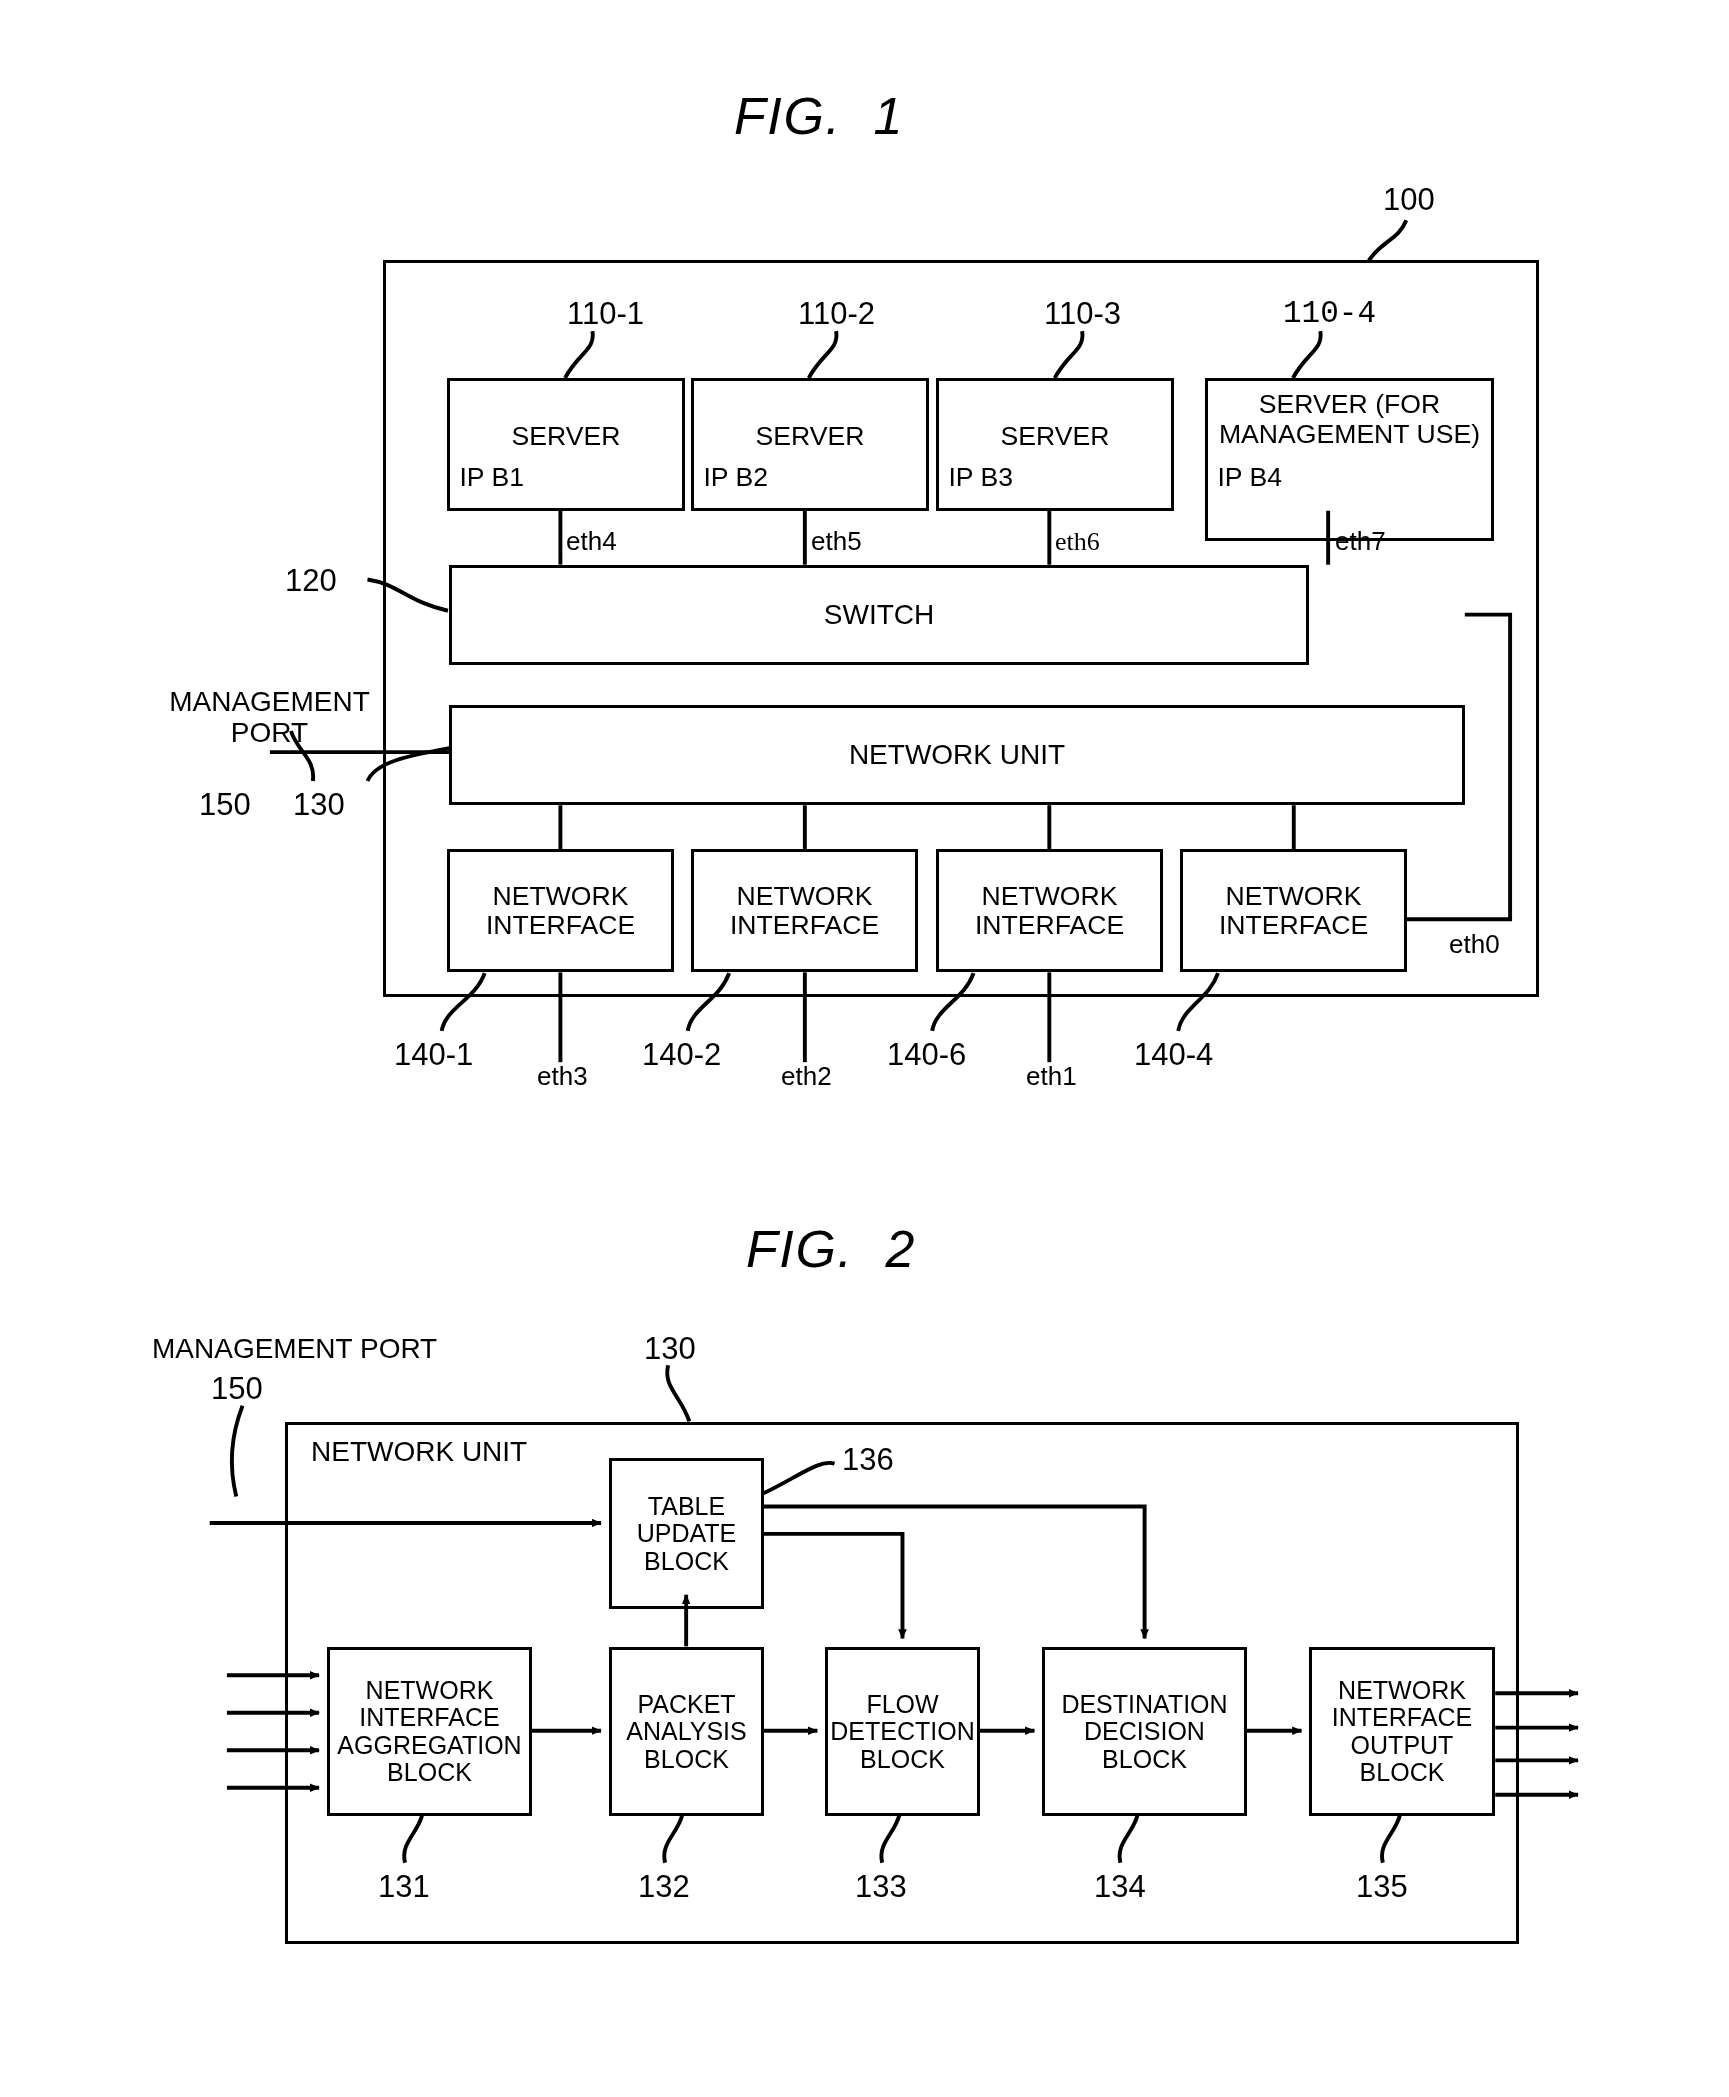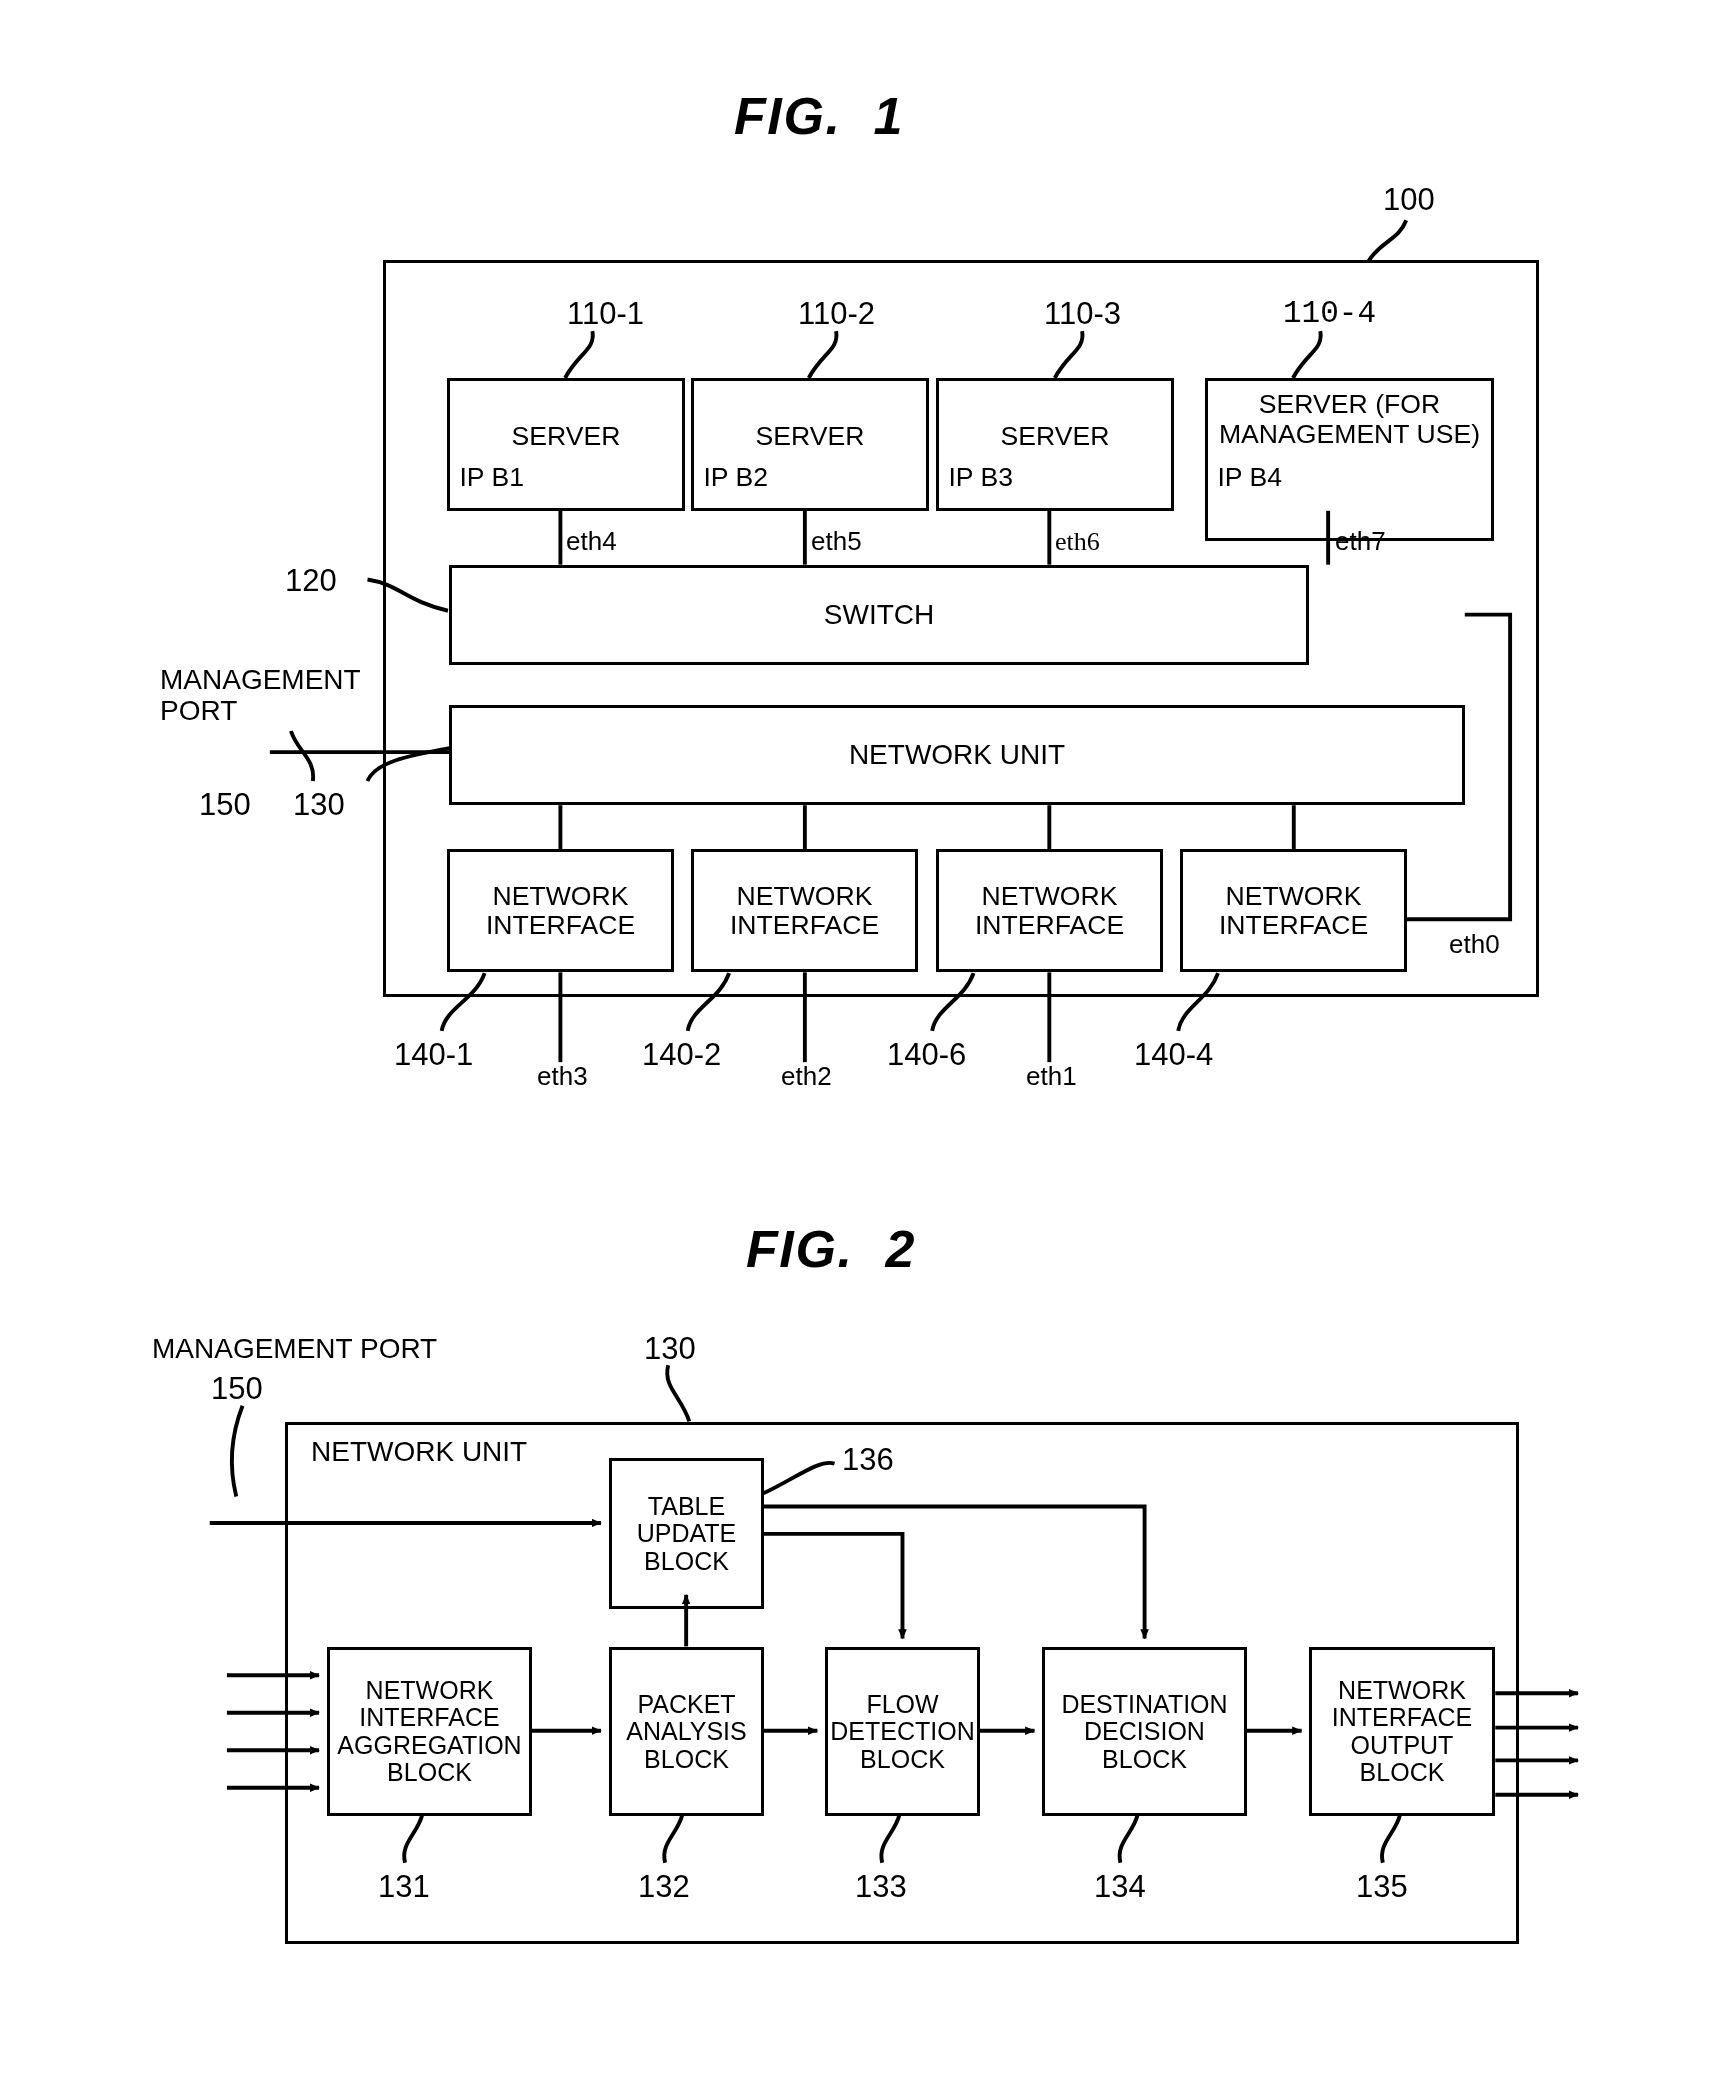--- a/index.html
+++ b/index.html
@@ -16,21 +16,21 @@
     color: #000000;
     overflow: hidden;
   }
   .page {
     position: absolute;
     inset: 0;
   }
   .fig-title {
     position: absolute;
     font-style: italic;
-    font-weight: bold;
+    font-weight: normal;
     font-size: 52px;
     letter-spacing: 1.6px;
     white-space: pre;
     color: #000;
   }
   
   .txt {
     position: absolute;
     font-size: 26px;
     line-height: 1.12;
@@ -126,21 +126,21 @@
   <div class="txt" style="left:566px; top:527px;">eth4</div>
   <div class="txt" style="left:811px; top:527px;">eth5</div>
   <div class="txt" style="left:1055px; top:527px;font-family:Liberation Serif, serif;">eth6</div>
   <div class="txt" style="left:1335px; top:527px;">eth7</div>
 
   <div class="boxed" style="left:449px; top:565px; width:860px; height:100px;">
     <div class="blk-label centered-mid" style="font-size:28px;">SWITCH</div>
   </div>
   <div class="ref" style="left:285px; top:565px;">120</div>
 
-  <div class="txt" style="left:160px; top:664px; width:219px; font-size:28px;">MANAGEMENT
+  <div class="txt" style="left:160px; top:686px; text-align:center; width:219px; font-size:28px;">MANAGEMENT
 PORT</div>
   <div class="ref" style="left:199px; top:789px;">150</div>
 
   <div class="boxed" style="left:449px; top:705px; width:1016px; height:100px;">
     <div class="blk-label centered-mid" style="font-size:28px;">NETWORK UNIT</div>
   </div>
   <div class="ref" style="left:293px; top:789px;">130</div>
 
   <div class="boxed" style="left:447px; top:849px; width:227px; height:123px;">
     <div class="blk-label centered-mid">NETWORK

